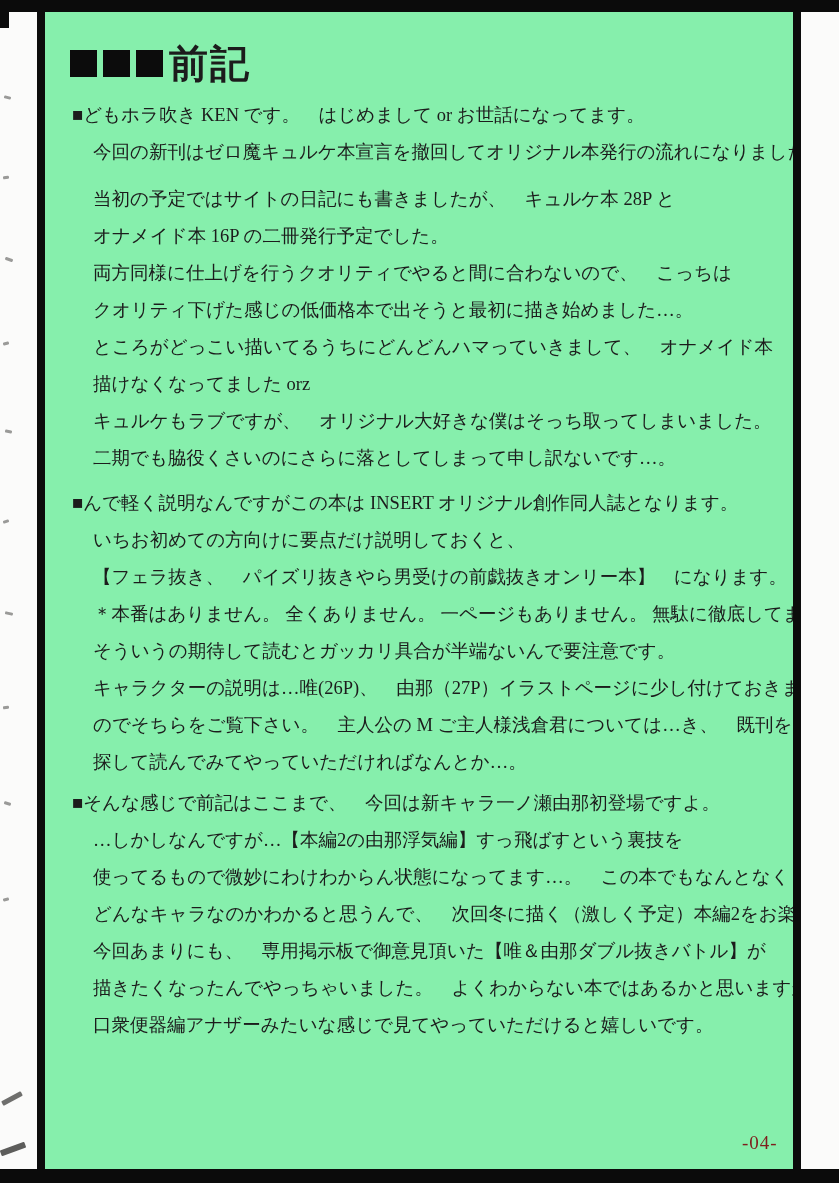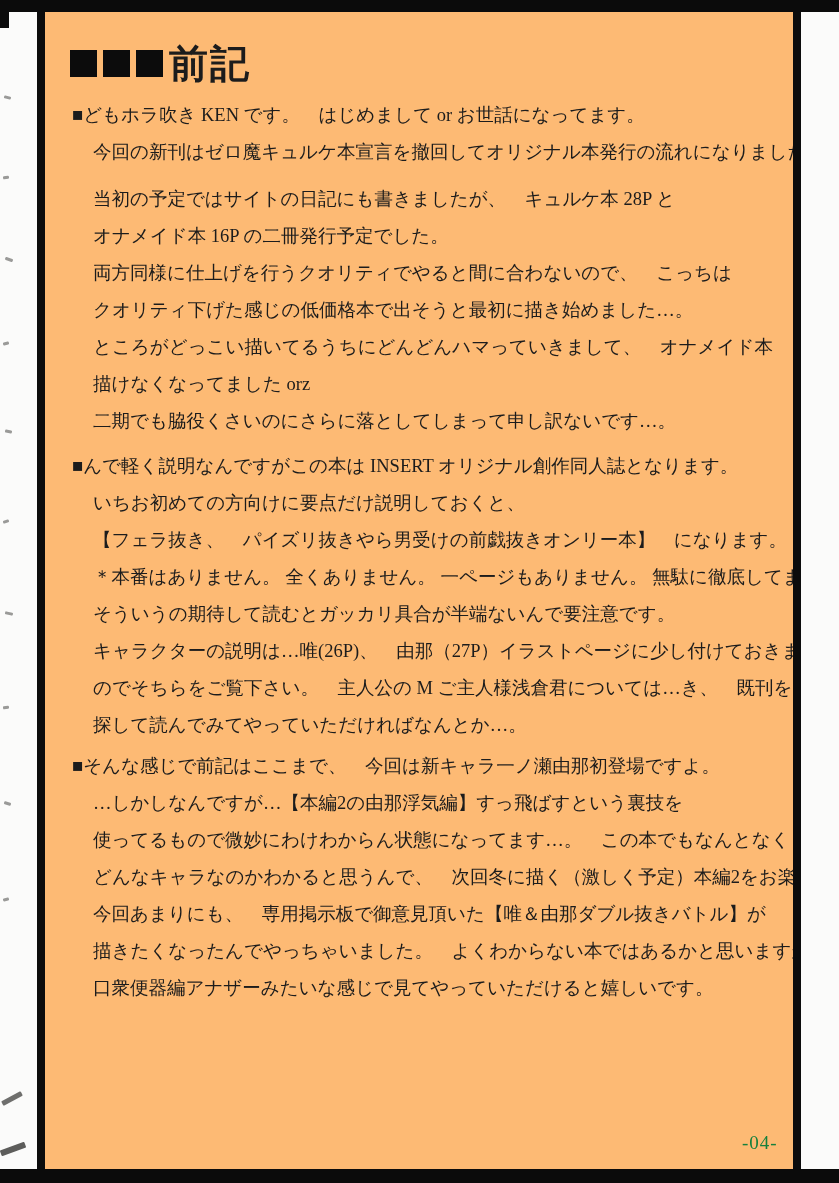--- a/index.html
+++ b/index.html
@@ -25,41 +25,41 @@
   .a6 {left:3px;top:520px;width:6px;height:3px;transform:rotate(-18deg);}
   .a7 {left:5px;top:612px;width:8px;height:3px;transform:rotate(12deg);}
   .a8 {left:3px;top:706px;width:6px;height:3px;transform:rotate(-8deg);}
   .a9 {left:4px;top:802px;width:7px;height:3px;transform:rotate(16deg);}
   .a10{left:3px;top:898px;width:6px;height:3px;transform:rotate(-12deg);}
   .a11{left:1px;top:1096px;width:22px;height:5px;background:#6f6f6d;transform:rotate(-28deg);}
   .a12{left:0px;top:1146px;width:26px;height:6px;background:#5d5d5b;transform:rotate(-20deg);}
   
   .content{
     position:absolute;left:45px;top:12px;width:748px;height:1157px;
-    background:#fdba74;overflow:hidden;
+    background:#86efac;overflow:hidden;
   }
   .title{
     display:flex;align-items:center;gap:6px;
     margin:30px 0 0 25px;height:42px;
   }
   .tsq{display:inline-block;width:27px;height:27px;background:#0c0c0c;flex:0 0 auto;}
   .title-text{font-size:39px;font-weight:bold;line-height:1;letter-spacing:2px;}
   .body{margin-top:14px;padding-left:25px;}
   .ln{
     margin:2px;font-size:18.5px;line-height:35px;
     white-space:nowrap;letter-spacing:0;
   }
   .ln.ind{padding-left:21px;}
   .blk2{margin-top:12px;}
   .blk3{margin-top:10px;}
   .blk4{margin-top:6px;}
   .blk5{margin-top:16px;}
   .page-number{
     position:absolute;left:742px;top:1132px;
-    font-size:19px;letter-spacing:1px;color:#15803d;
+    font-size:19px;letter-spacing:1px;color:#7f1d1d;
   }
 </style>
 </head>
 <body>
 
 <div class="bar-top"></div>
 <div class="bar-top-notch"></div>
 <div class="rule-left"></div>
 <div class="rule-right"></div>
 <div class="bar-bottom"></div>
@@ -93,20 +93,21 @@
       <p class="ln ind">今回の新刊はゼロ魔キュルケ本宣言を撤回してオリジナル本発行の流れになりました。</p>
     </div>
 
     <div class="blk blk2">
       <p class="ln ind">当初の予定ではサイトの日記にも書きましたが、　キュルケ本 28P と</p>
       <p class="ln ind">オナメイド本 16P の二冊発行予定でした。</p>
       <p class="ln ind">両方同様に仕上げを行うクオリティでやると間に合わないので、　こっちは</p>
       <p class="ln ind">クオリティ下げた感じの低価格本で出そうと最初に描き始めました…。</p>
       <p class="ln ind">ところがどっこい描いてるうちにどんどんハマっていきまして、　オナメイド本</p>
       <p class="ln ind">描けなくなってました orz</p>
+      <p class="ln ind">キュルケもラブですが、　オリジナル大好きな僕はそっち取ってしまいました。</p>
       <p class="ln ind">二期でも脇役くさいのにさらに落としてしまって申し訳ないです…。</p>
     </div>
 
     <div class="blk blk3">
       <p class="ln">■んで軽く説明なんですがこの本は INSERT オリジナル創作同人誌となります。</p>
       <p class="ln ind">いちお初めての方向けに要点だけ説明しておくと、</p>
       <p class="ln ind">【フェラ抜き、　パイズリ抜きやら男受けの前戯抜きオンリー本】　になります。</p>
       <p class="ln ind">＊本番はありません。 全くありません。 一ページもありません。 無駄に徹底してます。</p>
       <p class="ln ind">そういうの期待して読むとガッカリ具合が半端ないんで要注意です。</p>
       <p class="ln ind">キャラクターの説明は…唯(26P)、　由那（27P）イラストページに少し付けておきます</p>

